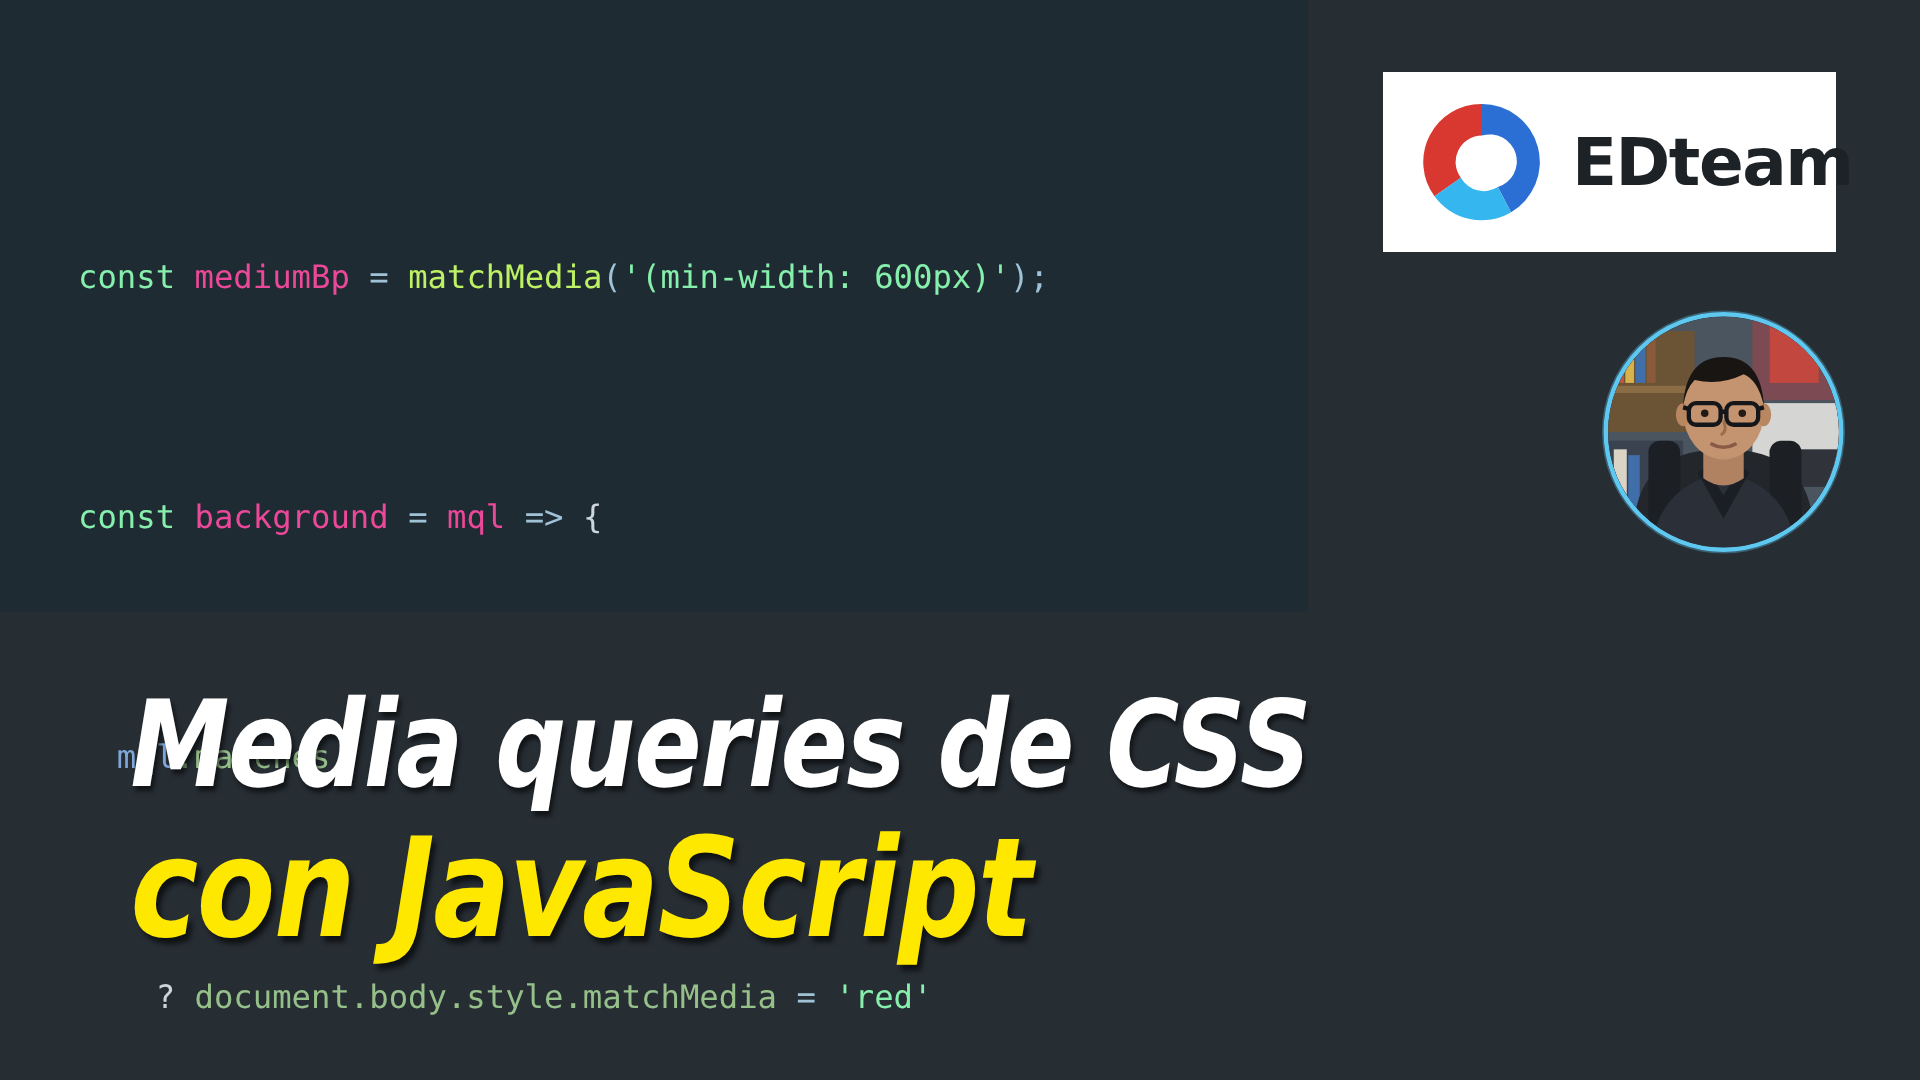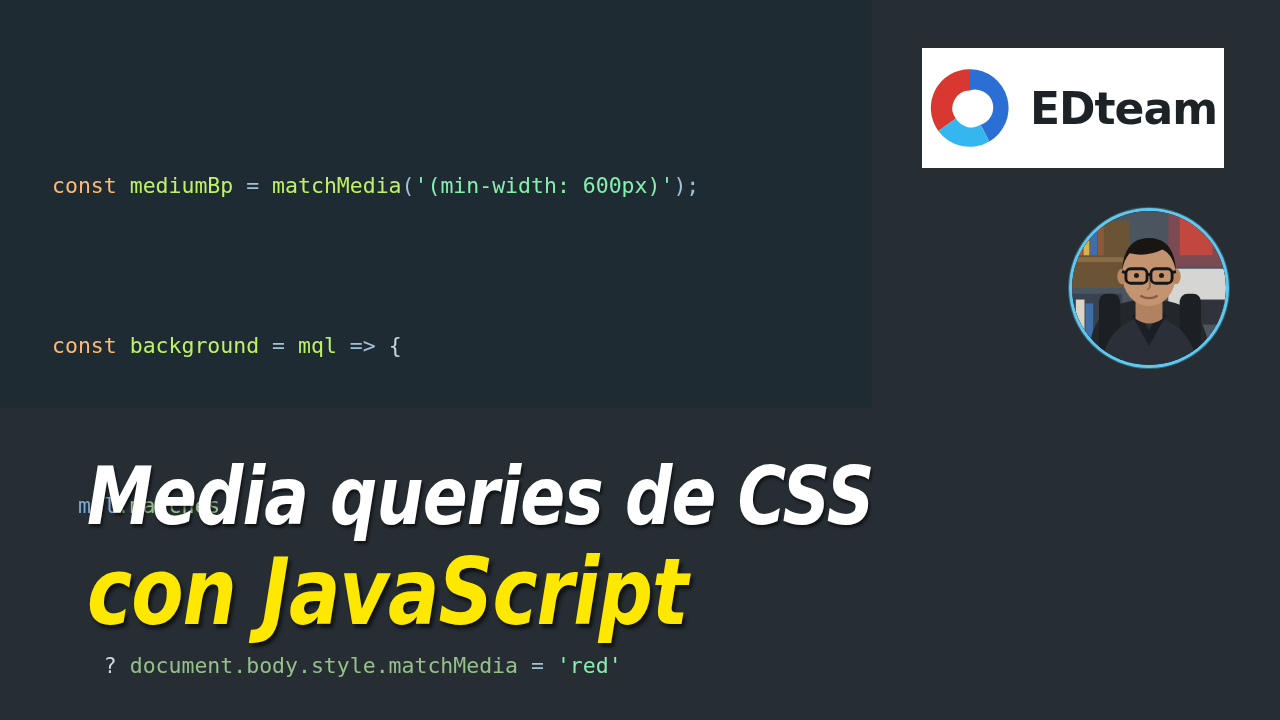--- a/index.html
+++ b/index.html
@@ -17,35 +17,35 @@
     background:#1f2b33;
   }
   .code-block{
     position:absolute; left:52px; top:46px;
     font-family:"DejaVu Sans Mono","Liberation Mono",monospace;
     font-size:21.5px; line-height:40px;
     white-space:pre; color:#c5ccd2; letter-spacing:0px;
   }
   .code-line{ height:40px; }
   .sp{ white-space:pre; }
-  .t-kw      { color:#fdba74; }   
-  .t-var     { color:#bef264; }   
+  .t-kw      { color:#86efac; }   
+  .t-var     { color:#ec4899; }   
   .t-fn      { color:#bef264; }   
   .t-punc    { color:#9fc2d6; }   
   .t-str     { color:#86efac; }   
   .t-obj     { color:#7fa8d8; }   
   .t-prop    { color:#96c08a; }   
   .t-brace   { color:#cdd6dd; }   
   .t-op      { color:#cdd6dd; }
 
   
   .logo-card{
     position:absolute; left:922px; top:48px; width:302px; height:120px;
     background:#ffffff; display:flex; align-items:center; gap:16px;
-    padding-left:4px;
+    padding-left:22px;
   }
   .logo-mark{ width:88px; height:88px; flex:0 0 auto; }
   .logo-word{
     font-family:"DejaVu Sans","Liberation Sans",sans-serif;
     font-weight:bold; font-size:44px; color:#1d2227; letter-spacing:-1px;
   }
 
   
   .avatar{
     position:absolute; left:1069px; top:208px; width:160px; height:160px;

